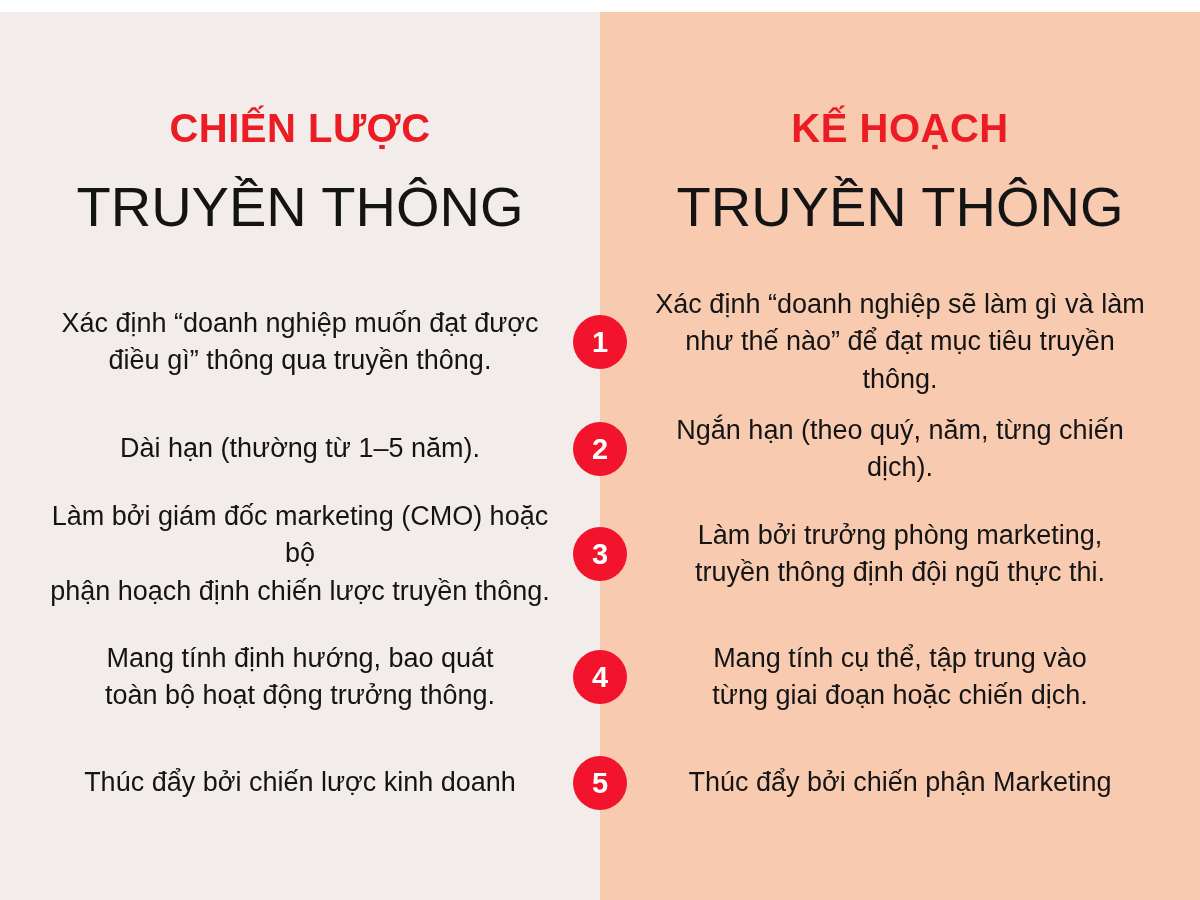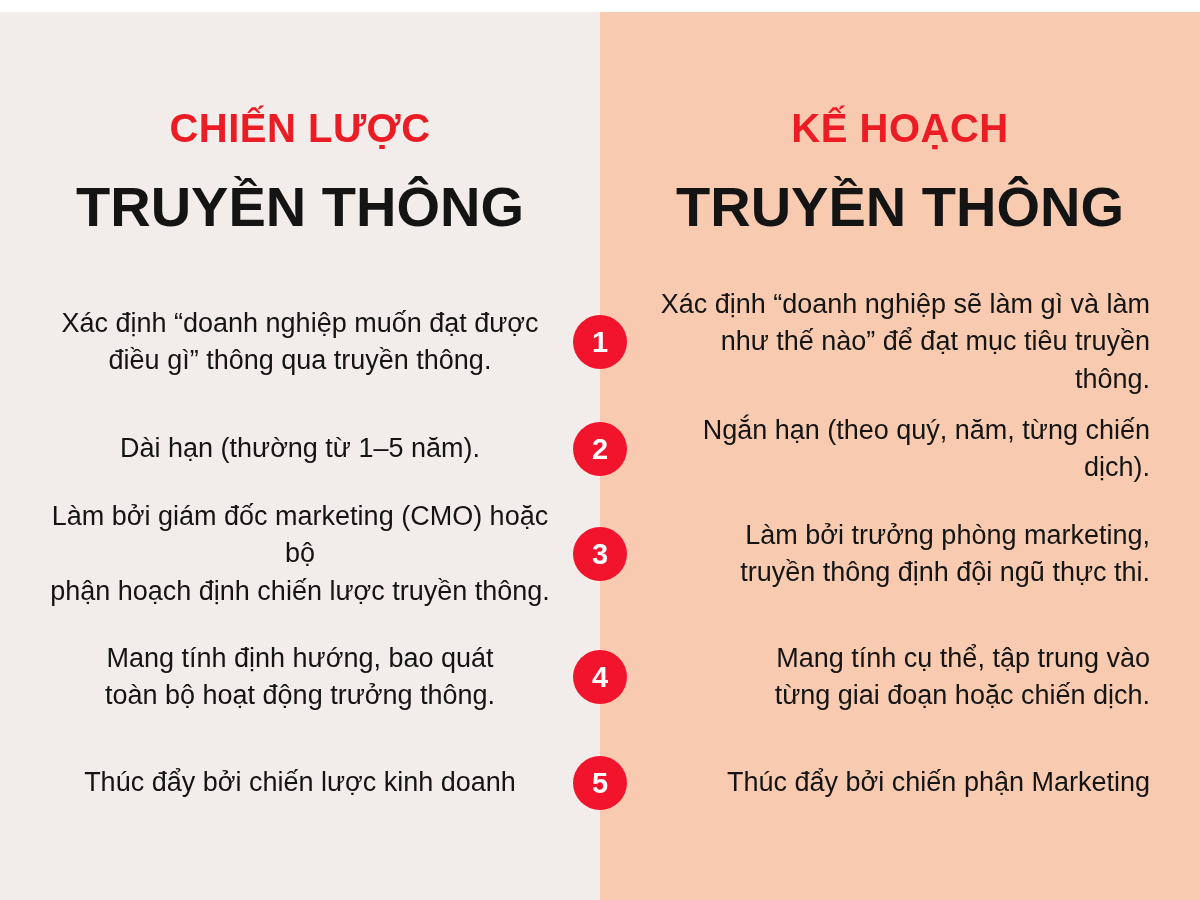--- a/index.html
+++ b/index.html
@@ -33,38 +33,38 @@
     font-weight: bold;
     letter-spacing: 0.5px;
     color: var(--red, #EC1C24);
   }
   .title-black {
     position: absolute;
     top: 162px;
     width: 600px;
     text-align: center;
     font-size: 56px;
-    font-weight: bold;
+    font-weight: normal;
     color: var(--ink, #111111);
   }
   .title-left  { left: 0; }
   .title-right { left: 600px; text-align: center; }
 
   .cell {
     position: absolute;
     width: 520px;
     transform: translateY(-50%);
     text-align: center;
     font-size: 27px;
     line-height: 1.38;
     color: var(--ink, #111111);
     white-space: pre-line;
   }
   .cell.left  { left: 40px; }
-  .cell.right { left: 650px; width: 500px; text-align: right; }
+  .cell.right { left: 650px; width: 500px; }
 
   .num-circle {
     position: absolute;
     left: 573px;
     width: 54px;
     height: 54px;
     transform: translateY(-50%);
     border-radius: 50%;
     background: var(--circle-red, #F2132C);
     color: #FFFFFF;

